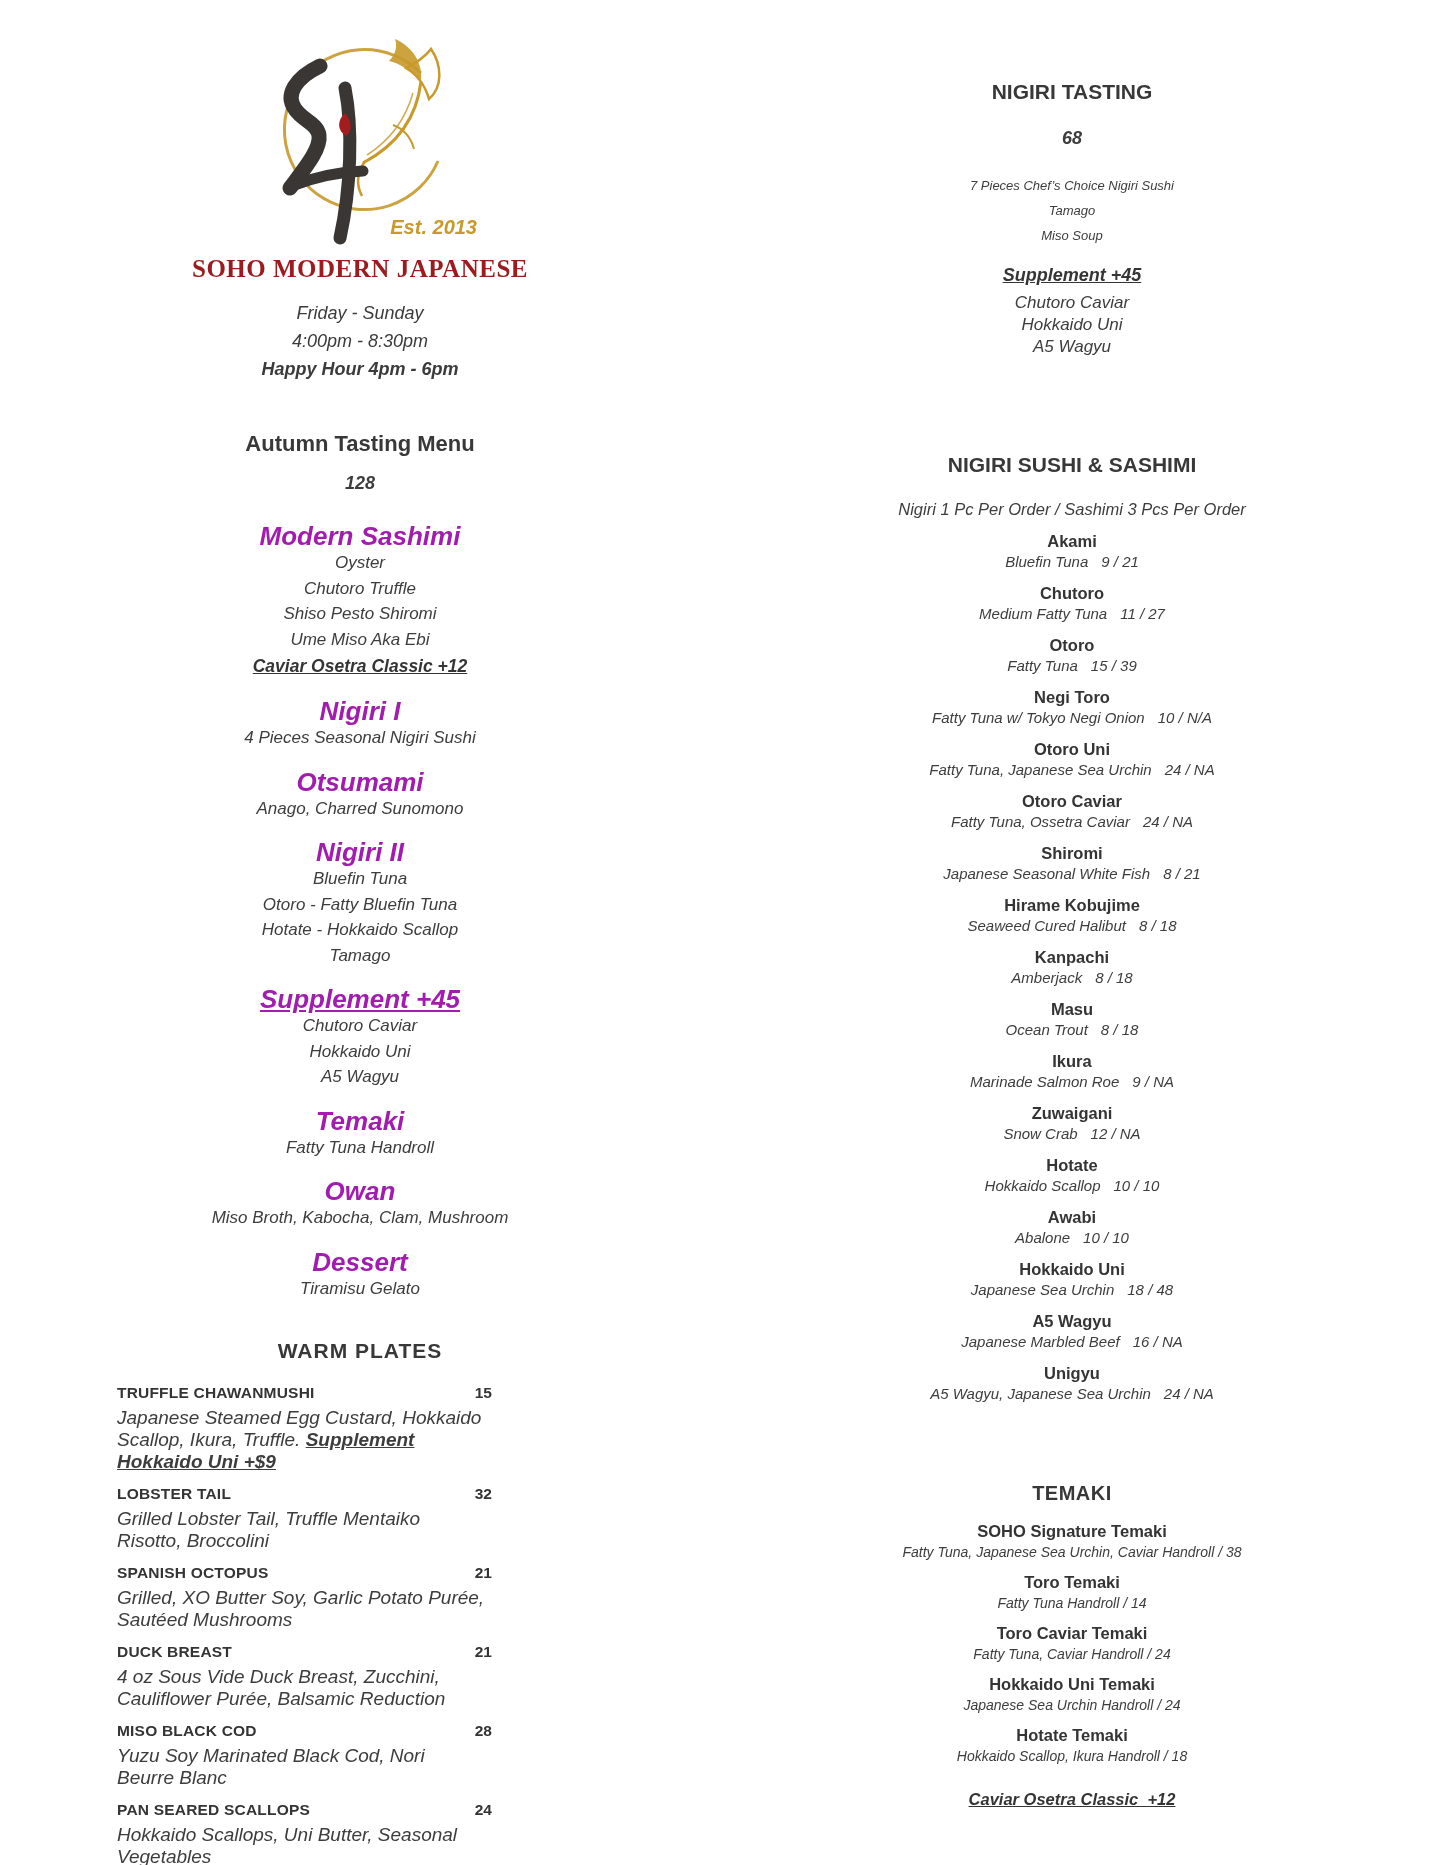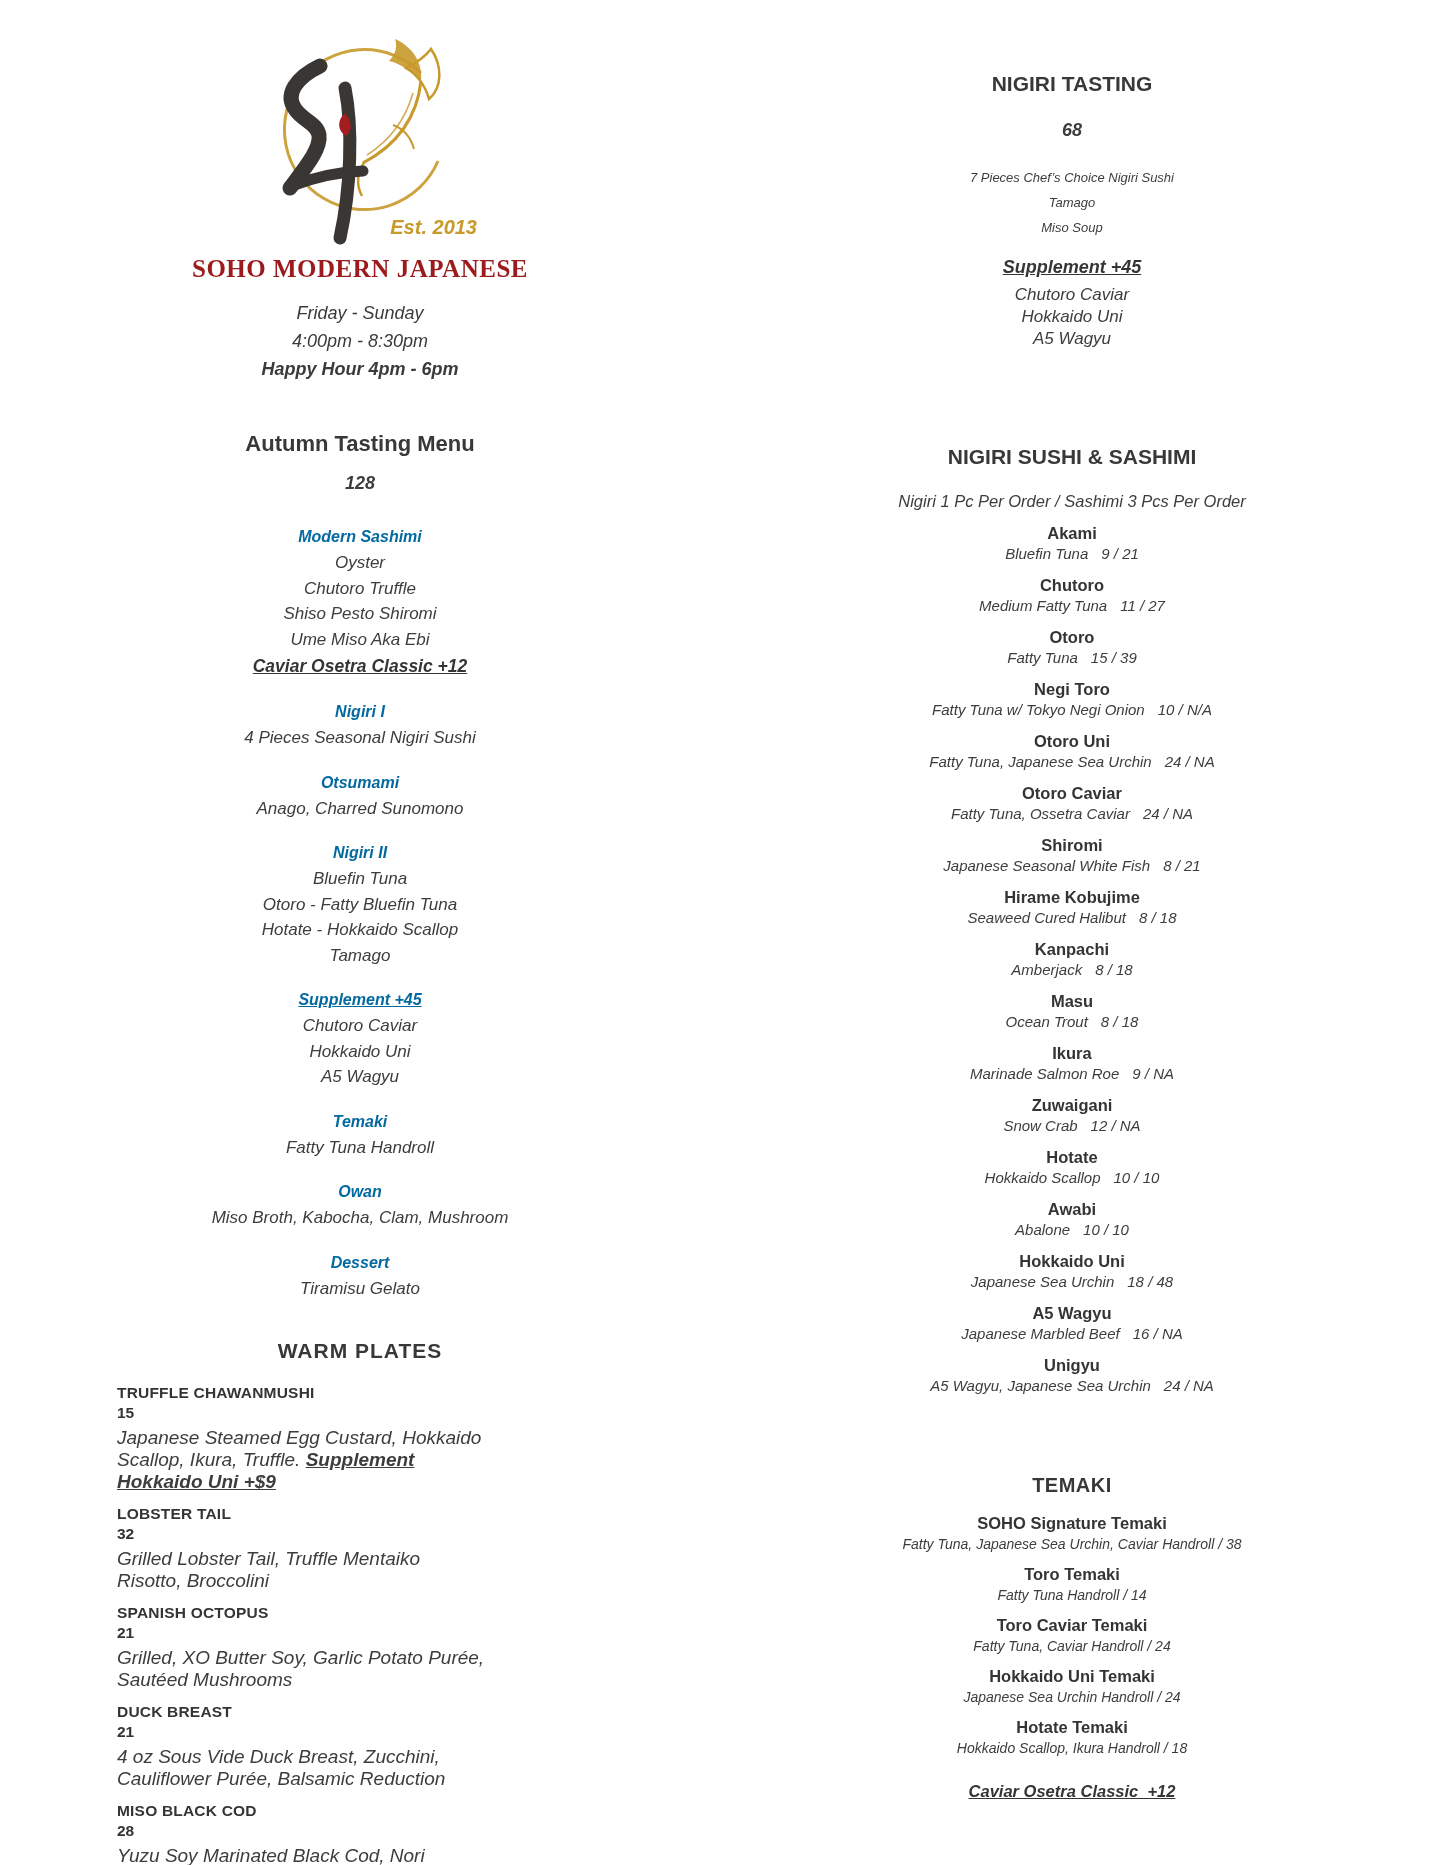--- a/index.html
+++ b/index.html
@@ -12,37 +12,37 @@
   .logo-est{position:absolute;top:186px;right:133px;font-size:20px;font-weight:700;
             font-style:italic;color:#c8992b;}
   .brand{margin-top:10px;font-family:"Liberation Serif",serif;font-weight:700;font-size:25px;
          line-height:28px;color:#9c1b1e;letter-spacing:.5px;}
   .hours{margin-top:16px;font-style:italic;font-size:18px;line-height:28px;color:#3b3b3b;}
   .hours-happy{font-weight:700;}
   .tm-title{margin-top:48px;font-size:22px;font-weight:700;line-height:26px;color:#383838;}
   .tm-price{margin-top:16px;font-size:18px;font-weight:700;font-style:italic;line-height:20px;}
   .courses{margin-top:30px;}
   .course{margin-bottom:18px;}
-  .course-name{font-size:16px;font-weight:700;font-style:italic;line-height:27px;color:#0369a1;}
+  .course-name{font-size:26px;font-weight:700;font-style:italic;line-height:27px;color:#a21caf;}
   .course-name.u{text-decoration:underline;}
   .course-line{font-size:17px;font-style:italic;line-height:25.5px;}
   .course-supplement{font-size:17.5px;font-weight:700;font-style:italic;
                      text-decoration:underline;line-height:28px;color:#353535;}
   .wp{margin-top:38px;}
   .wp-title{font-size:21px;font-weight:700;line-height:24px;letter-spacing:1px;color:#383838;}
   .wp-items{margin-top:20px;text-align:left;padding-left:7px;}
   .wp-item{margin-bottom:11px;}
   .wp-row{display:flex;justify-content:space-between;align-items:baseline;
-          padding-right:118px;line-height:20px;flex-direction:column;}
+          padding-right:118px;line-height:20px;}
   .wp-name{font-size:15.5px;font-weight:700;letter-spacing:.2px;color:#343434;}
   .wp-price{font-size:15.5px;font-weight:700;color:#343434;}
   .wp-desc{font-size:19px;font-style:italic;line-height:22px;margin-top:4px;max-width:368px;}
   .wp-desc-em{font-weight:700;text-decoration:underline;}
   
-  .col-right{position:absolute;left:872px;top:72px;width:400px;text-align:center;}
+  .col-right{position:absolute;left:872px;top:80px;width:400px;text-align:center;}
   .nt-title{font-size:21px;font-weight:700;line-height:24px;color:#383838;}
   .nt-price{margin-top:24px;font-size:18px;font-weight:700;font-style:italic;line-height:21px;}
   .nt-lines{margin-top:24px;font-size:13px;font-style:italic;line-height:25px;}
   .nt-supp-title{margin-top:16px;font-size:18px;font-weight:700;font-style:italic;
                  text-decoration:underline;line-height:22px;color:#353535;}
   .nt-supps{margin-top:6px;font-size:17px;font-style:italic;line-height:22px;}
   .ns{margin-top:94px;}
   .ns-title{font-size:21px;font-weight:700;line-height:25px;color:#383838;margin-top:12px;}
   .ns-sub{margin-top:22px;font-size:16.5px;font-style:italic;line-height:21px;}
   .ns-items{margin-top:10px;}

